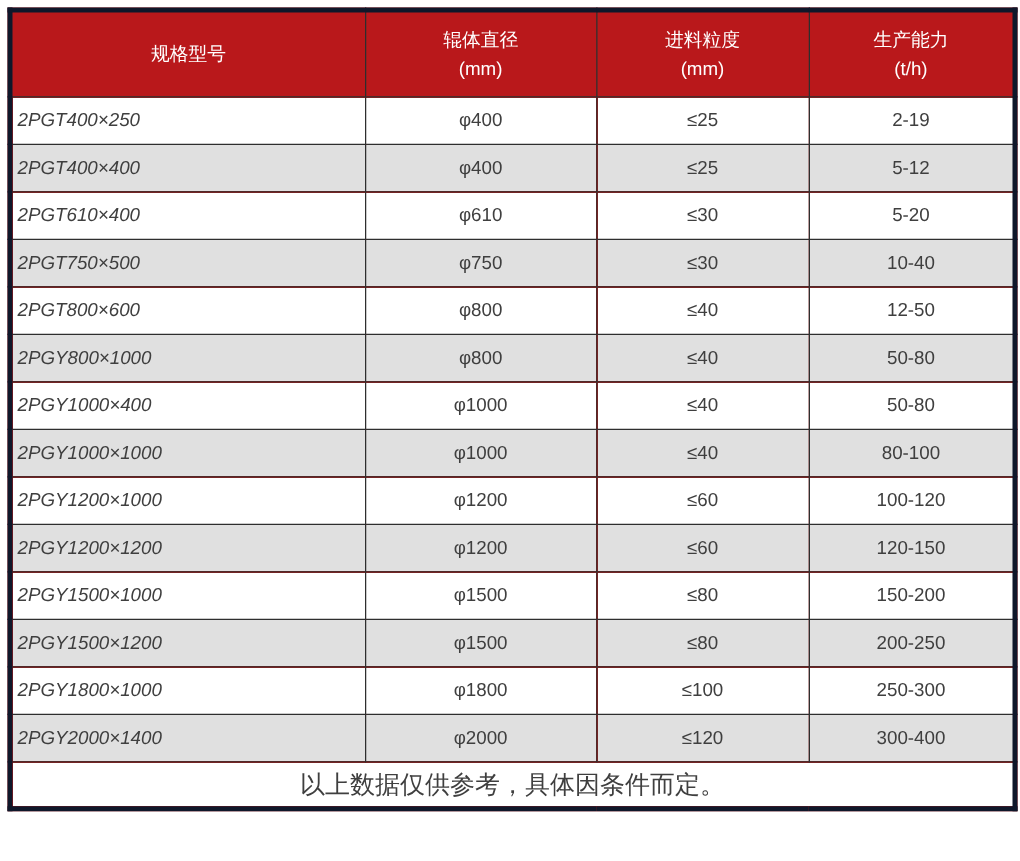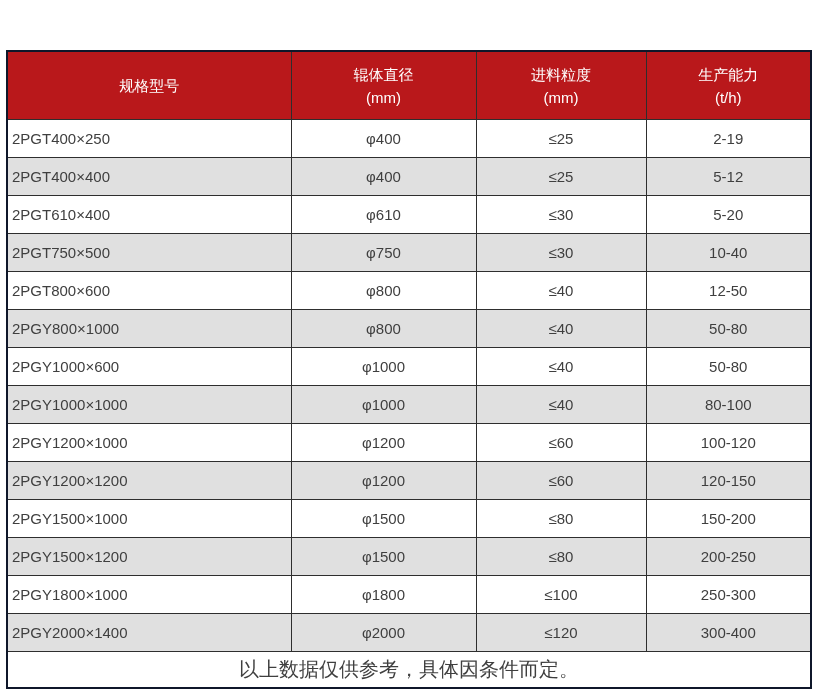--- a/index.html
+++ b/index.html
@@ -12,23 +12,22 @@
     width: 816px;
     height: 689px;
     box-sizing: border-box;
     padding: 6px;
     background: #ffffff;
   }
   table.spec-table {
     width: 804px;
     border-collapse: collapse;
     table-layout: fixed;
-    border: 2px solid #0f172a;
+    border: 4px solid #0f172a;
     background: #b91c1c;
-    margin-top: 44px;
   }
   .spec-table th, .spec-table td {
     border: 1px solid #2e2e2e;
     font-size: 15px;
     color: #3f3f3f;
     text-align: center;
     vertical-align: middle;
     padding: 0;
     overflow: hidden;
     white-space: nowrap;
@@ -44,20 +43,21 @@
   .spec-table tbody td {
     height: 37px;
     background: #ffffff;
   }
   .spec-table tbody tr:nth-child(even) td {
     background: #e0e0e0;
   }
   .spec-table tbody td:first-child {
     text-align: left;
     padding-left: 4px;
+    font-style: italic;
   }
   .spec-table tfoot td {
     height: 35px;
     background: #ffffff;
     text-align: center;
     font-size: 20px;
   }
   col.c1 { width: 284px; }
   col.c2 { width: 185px; }
   col.c3 { width: 170px; }
@@ -125,21 +125,21 @@
           <td>≤40</td>
           <td>12-50</td>
         </tr>
         <tr>
           <td>2PGY800×1000</td>
           <td>φ800</td>
           <td>≤40</td>
           <td>50-80</td>
         </tr>
         <tr>
-          <td>2PGY1000×600</td>
+          <td>2PGY1000×400</td>
           <td>φ1000</td>
           <td>≤40</td>
           <td>50-80</td>
         </tr>
         <tr>
           <td>2PGY1000×1000</td>
           <td>φ1000</td>
           <td>≤40</td>
           <td>80-100</td>
         </tr>

